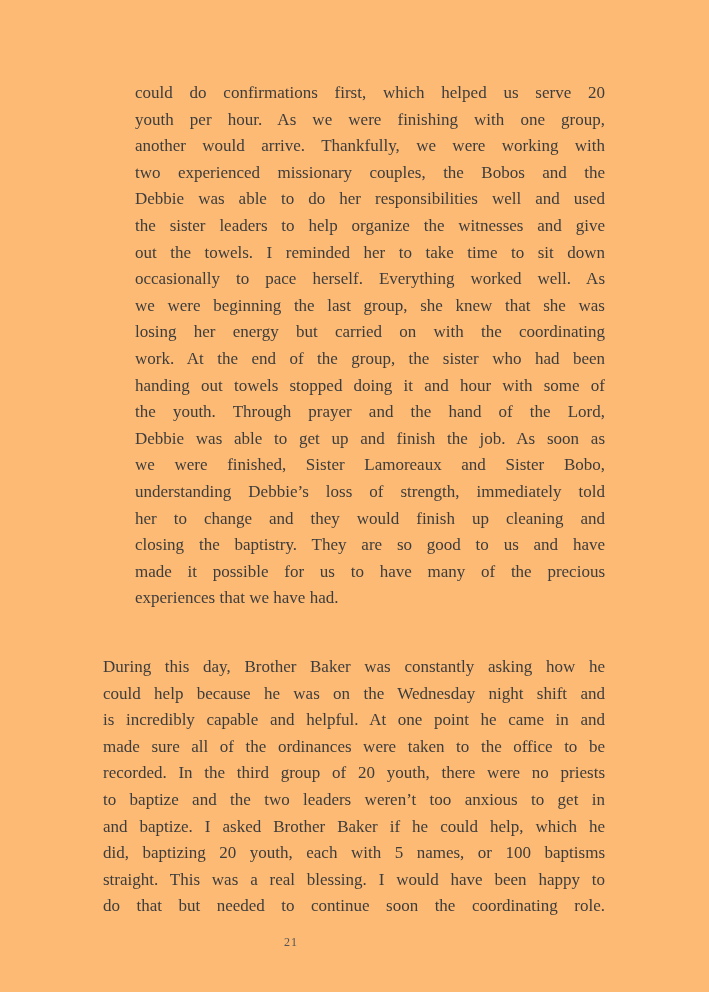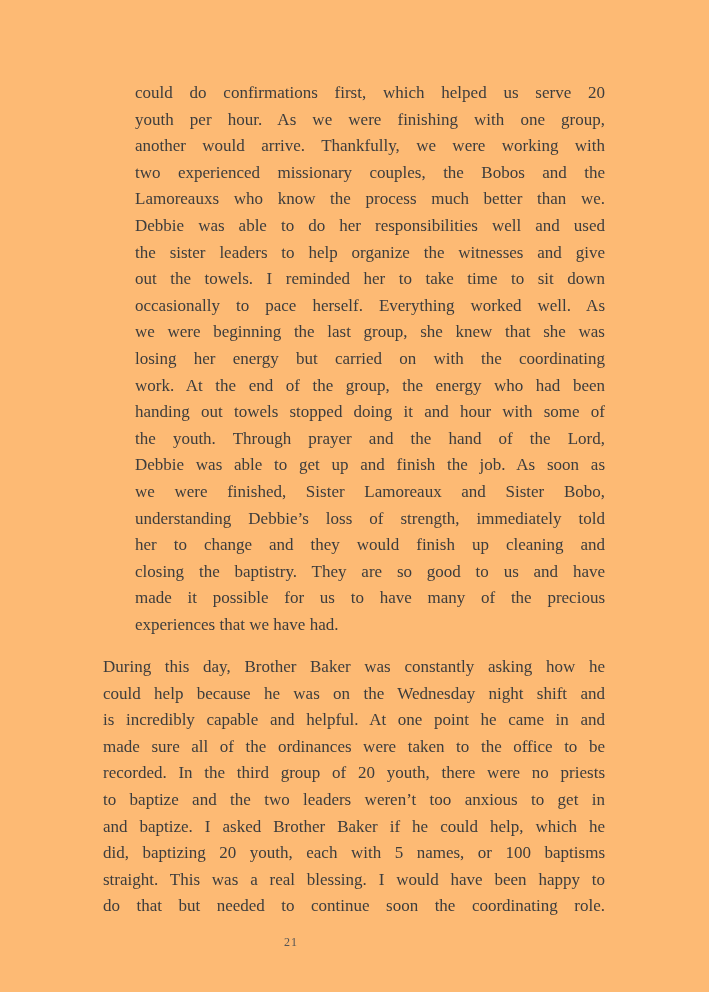--- a/index.html
+++ b/index.html
@@ -56,28 +56,27 @@
 </head>
 <body>
 
 <div class="page">
 
   <div class="textblock block-quote">
     <div class="line">could do confirmations first, which helped us serve 20</div>
     <div class="line">youth per hour.  As we were finishing with one group,</div>
     <div class="line">another would arrive.  Thankfully, we were working with</div>
     <div class="line">two experienced missionary couples, the Bobos and the</div>
-    <div class="line">Lamoreauxs who know the process much better than we.</div>
     <div class="line">Debbie was able to do her responsibilities well and used</div>
     <div class="line">the sister leaders to help organize the witnesses and give</div>
     <div class="line">out the towels.  I reminded her to take time to sit down</div>
     <div class="line">occasionally to pace herself.  Everything worked well.  As</div>
     <div class="line">we were beginning the last group, she knew that she was</div>
     <div class="line">losing her energy but carried on with the coordinating</div>
-    <div class="line">work.  At the end of the group, the energy who had been</div>
+    <div class="line">work.  At the end of the group, the sister who had been</div>
     <div class="line">handing out towels stopped doing it and hour with some of</div>
     <div class="line">the youth.  Through prayer and the hand of the Lord,</div>
     <div class="line">Debbie was able to get up and finish the job.  As soon as</div>
     <div class="line">we were finished, Sister Lamoreaux and Sister Bobo,</div>
     <div class="line">understanding Debbie’s loss of strength, immediately told</div>
     <div class="line">her to change and they would finish up cleaning and</div>
     <div class="line">closing the baptistry.  They are so good to us and have</div>
     <div class="line">made it possible for us to have many of the precious</div>
     <div class="line no-stretch">experiences that we have had.</div>
   </div>

